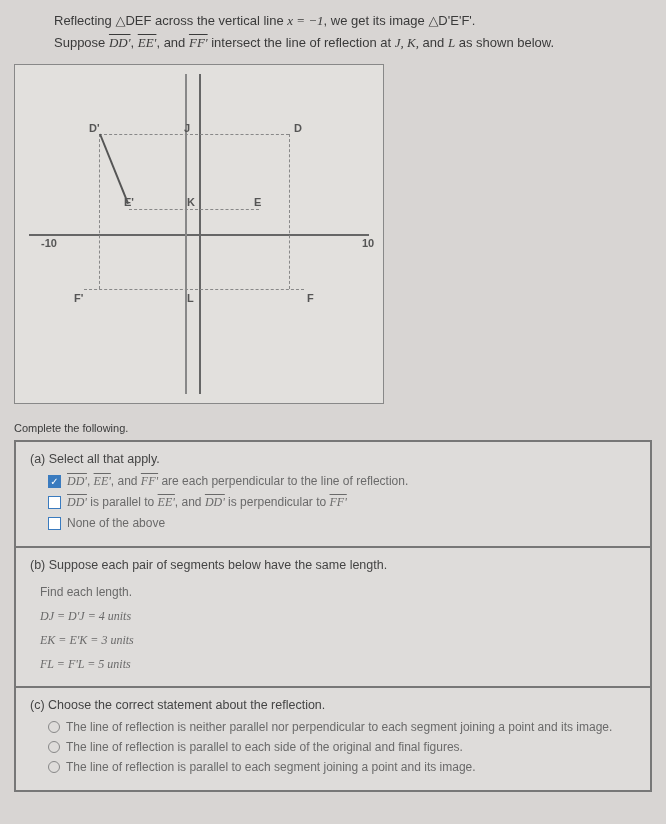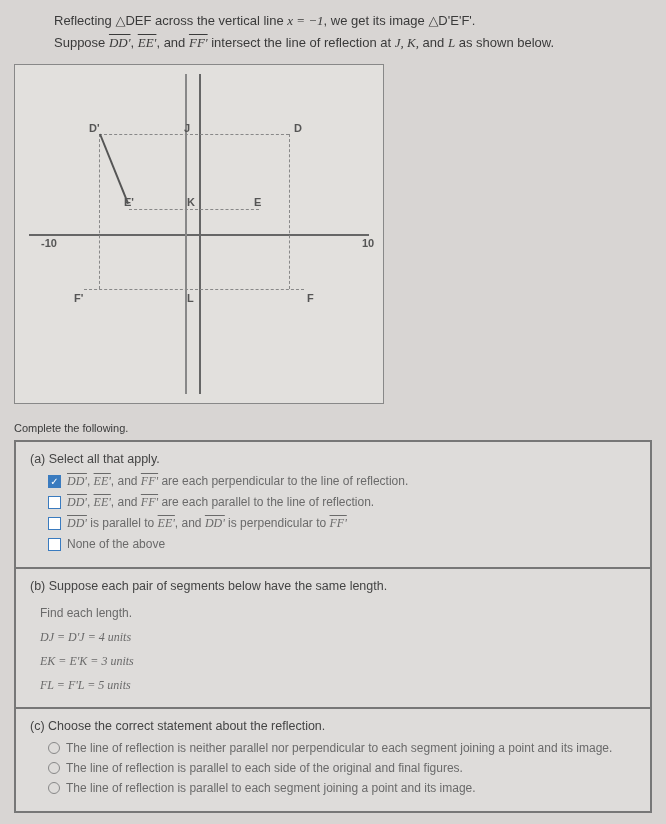--- a/index.html
+++ b/index.html
@@ -120,26 +120,20 @@
   <div class="cell">
     <div class="q-head">(a) Select all that apply.</div>
 
     <div class="opt-row">
       <span class="chk checked">✓</span>
       <span>
         <span class="seg math">DD'</span>, <span class="seg math">EE'</span>, and <span class="seg math">FF'</span><span> are each perpendicular to the line of reflection.</span>
       </span>
     </div>
 
-    <div class="opt-row">
-      <span class="chk"></span>
-      <span>
-        <span class="seg math">DD'</span>, <span class="seg math">EE'</span>, and <span class="seg math">FF'</span><span> are each parallel to the line of reflection.</span>
-      </span>
-    </div>
 
     <div class="opt-row">
       <span class="chk"></span>
       <span>
         <span class="seg math">DD'</span><span> is parallel to </span><span class="seg math">EE'</span><span>, and </span><span class="seg math">DD'</span><span> is perpendicular to </span><span class="seg math">FF'</span>
       </span>
     </div>
 
     <div class="opt-row">
       <span class="chk"></span>

